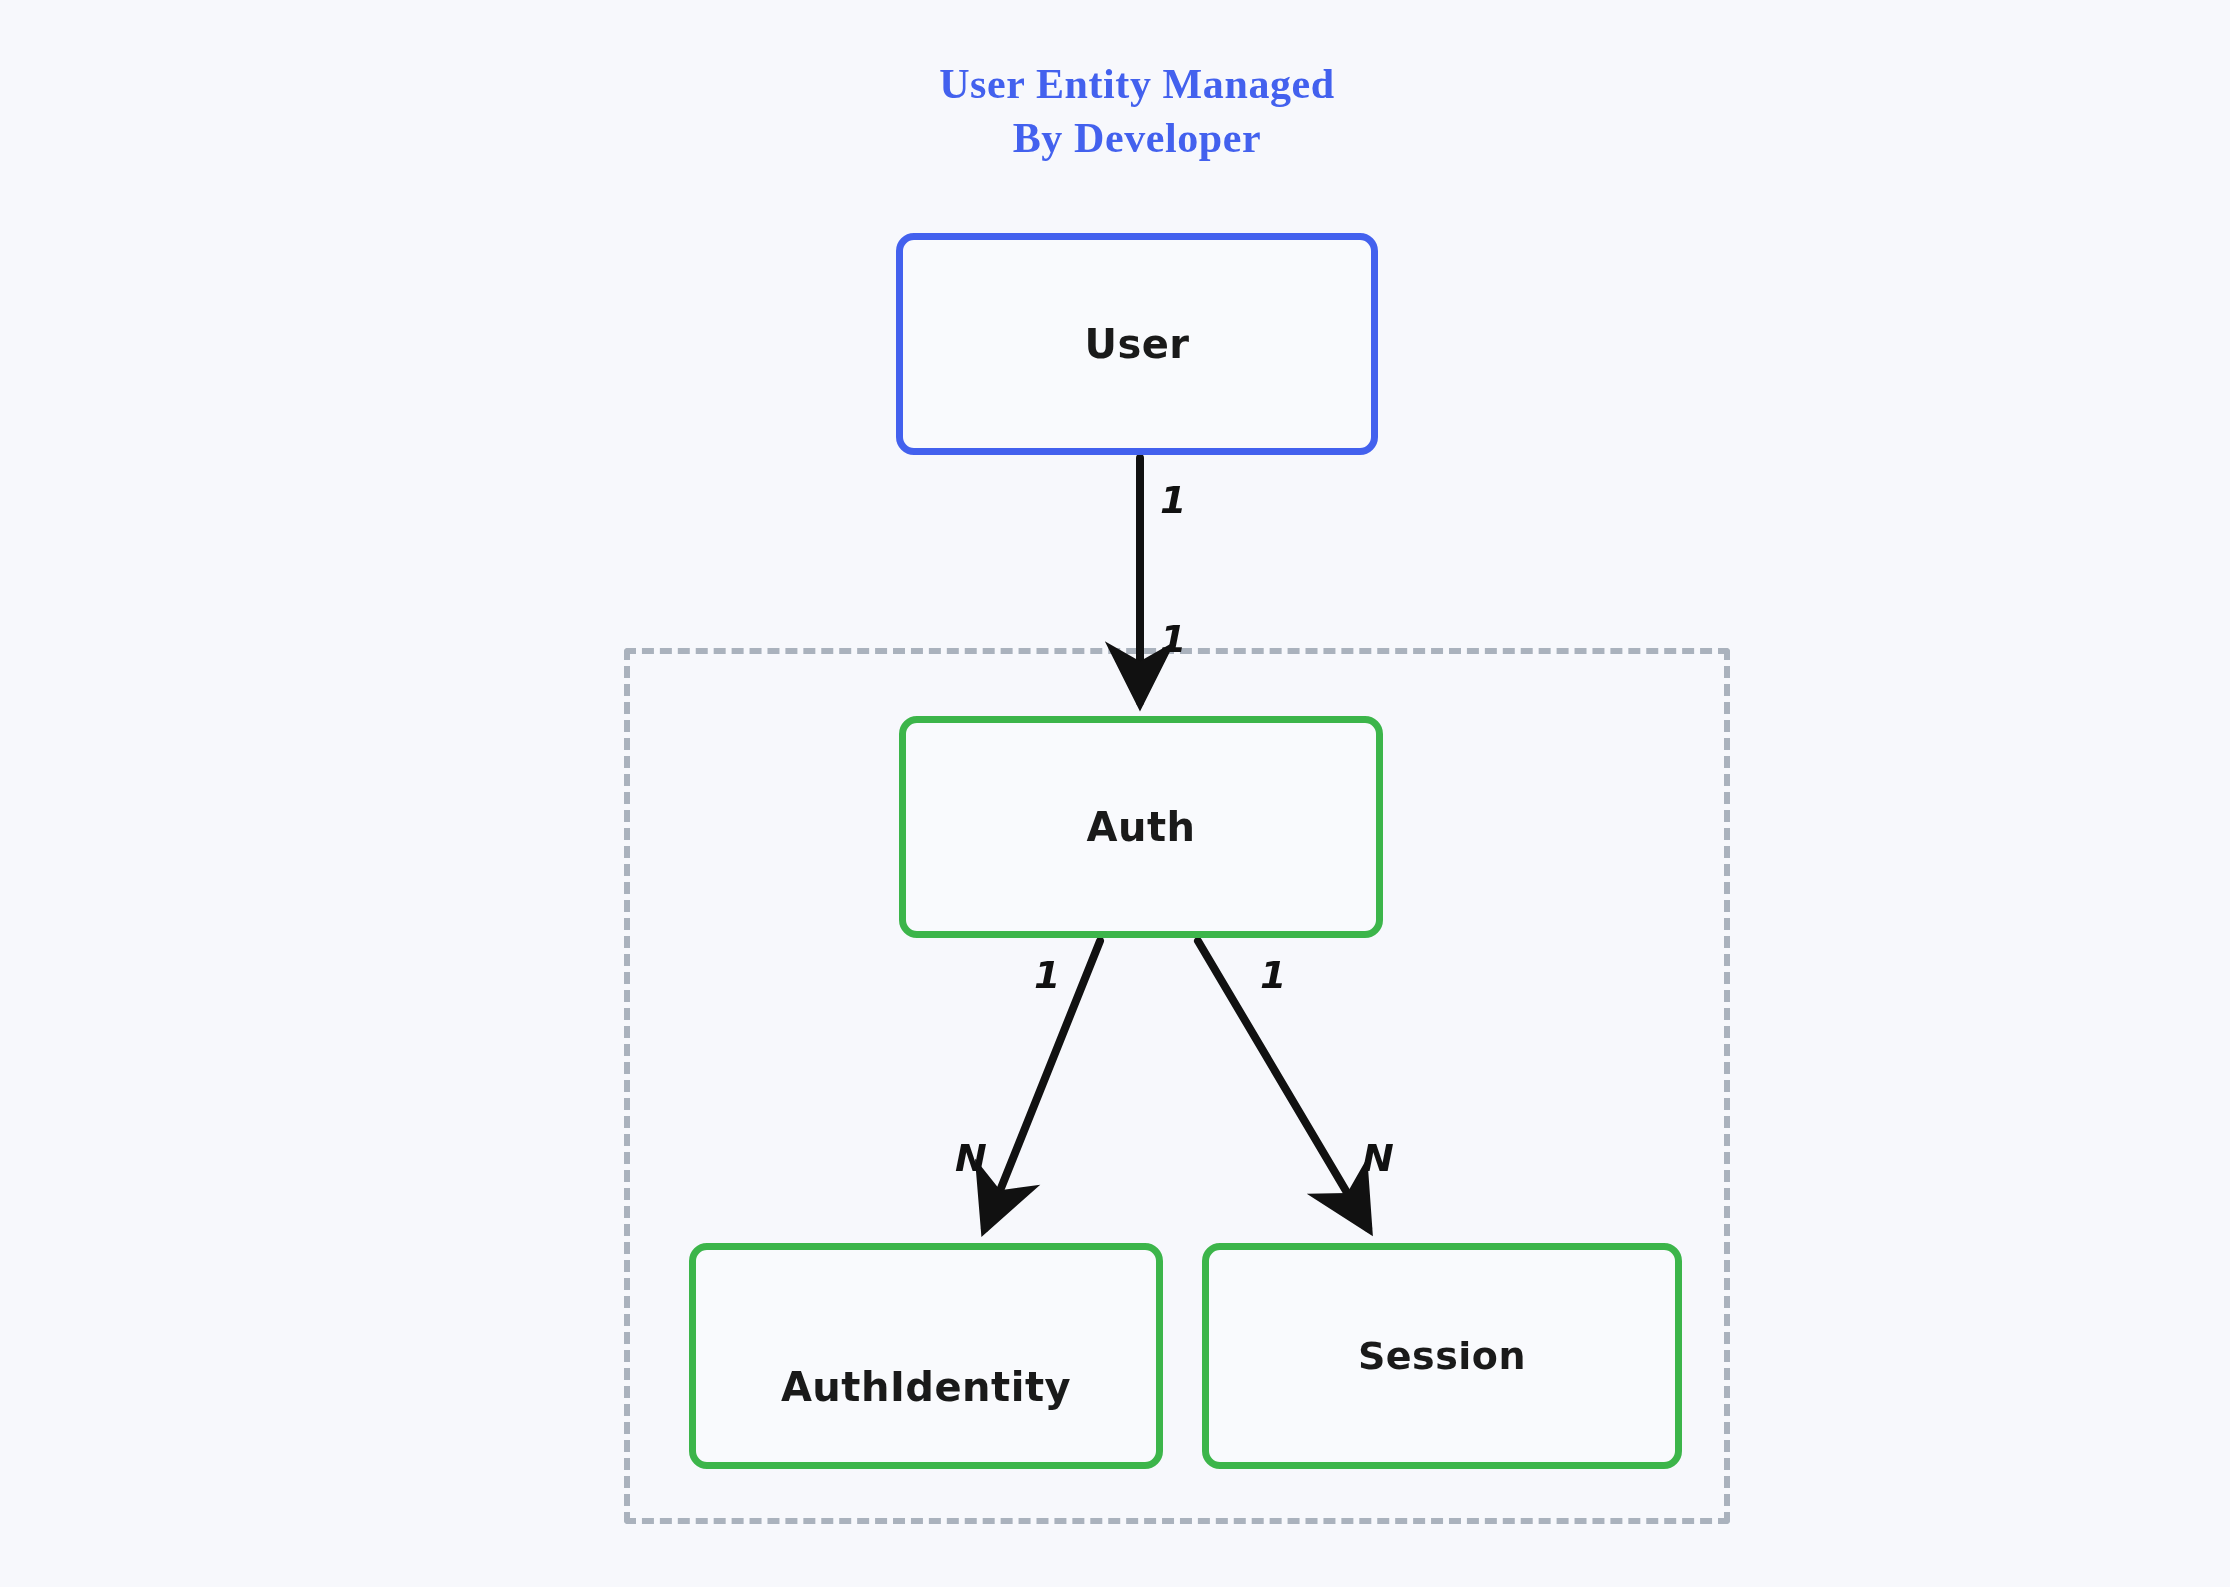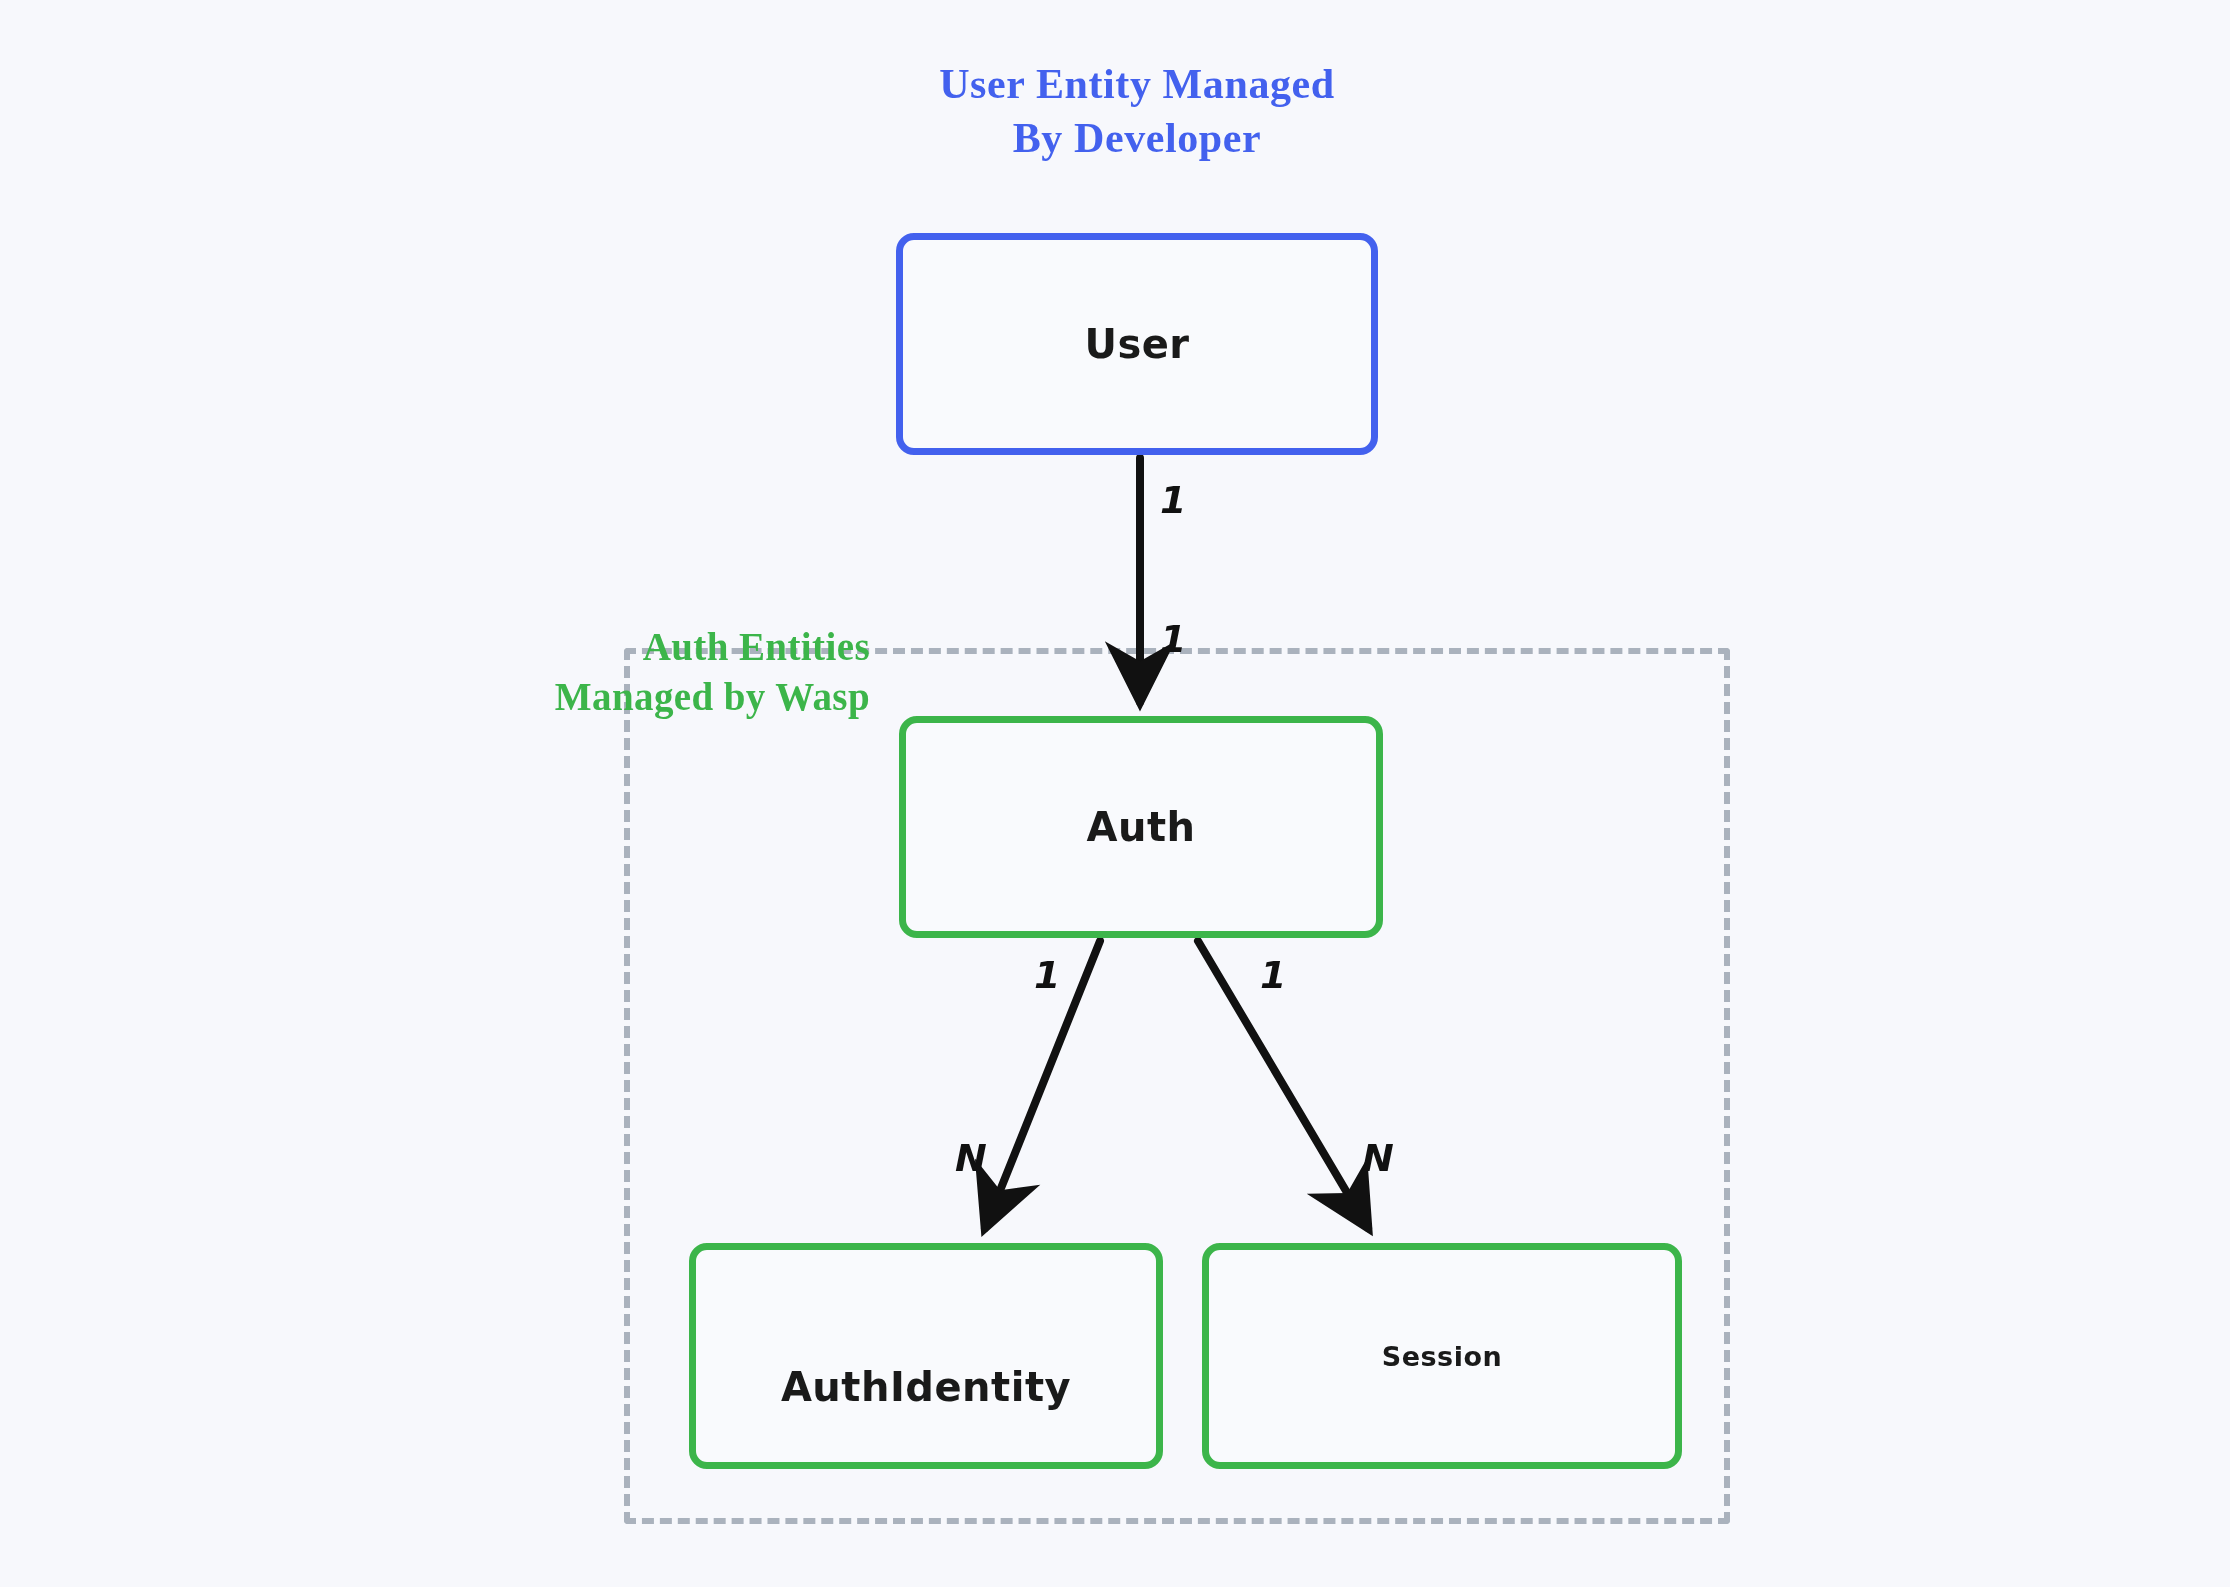--- a/index.html
+++ b/index.html
@@ -81,21 +81,21 @@
     font-weight: 700;
     font-style: italic;
     font-size: 38px;
     color: #111111;
     pointer-events: none;
     white-space: nowrap;
   }
   .node-title-user { font-size: 40px; text-align: center; }
   .node-title-auth { font-size: 40px; }
   .node-title-authidentity { font-size: 40px; }
-  .node-title-session { font-size: 27px; }
+  .node-title-session { font-size: 38px; }
 </style>
 </head>
 <body>
 
 <div id="canvas" style="width: 2230px; height: 1587px; background: rgb(247, 248, 252);">
 
   <div class="group-frame" id="group-frame" style="left: 624px; top: 648px; width: 1106px; height: 876px; border-color: rgb(170, 178, 189);"></div>
 
   <svg id="diagram-svg" viewBox="0 0 2230 1587">
     <defs>
@@ -107,22 +107,20 @@
     <line x1="1140" y1="458" x2="1140" y2="702" stroke="#111111" stroke-width="8" stroke-linecap="round" marker-end="url(#arrowhead)"></line>
 
     <line x1="1100" y1="941" x2="985" y2="1228" stroke="#111111" stroke-width="8" stroke-linecap="round" marker-end="url(#arrowhead)"></line>
 
     <line x1="1198" y1="941" x2="1368" y2="1228" stroke="#111111" stroke-width="8" stroke-linecap="round" marker-end="url(#arrowhead)"></line>
   </svg>
 
   <div class="caption title-caption" id="title-caption" style="left: 737px; top: 58px; width: 800px; color: rgb(67, 97, 238);">User Entity Managed
 By Developer</div>
 
-  <div class="caption group-caption" id="group-caption" style="left: 345px; top: 622px; width: 525px; color: rgb(60, 181, 74);">Auth Entities
-Managed by Wasp</div>
 
   <div class="entity-box blue-box" id="node-user-box" style="left: 896px; top: 233px; width: 482px; height: 222px; border-color: rgb(67, 97, 238);"></div>
   <div class="node-label node-title-user" id="node-user-label" style="left: 896px; top: 233px; width: 482px; height: 222px;">User</div>
 
   <div class="entity-box green-box" id="node-auth-box" style="left: 899px; top: 716px; width: 484px; height: 222px; border-color: rgb(60, 181, 74);"></div>
   <div class="node-label node-title-auth" id="node-auth-label" style="left: 899px; top: 716px; width: 484px; height: 222px; border-radius: 21px;">Auth</div>
 
   <div class="entity-box green-box" id="node-authidentity-box" style="left: 689px; top: 1243px; width: 474px; height: 226px; border-color: rgb(60, 181, 74);"></div>
   <div class="node-label node-title-authidentity" id="node-authidentity-label" style="left: 689px; top: 1274px; width: 474px; height: 226px;">AuthIdentity</div>
 

